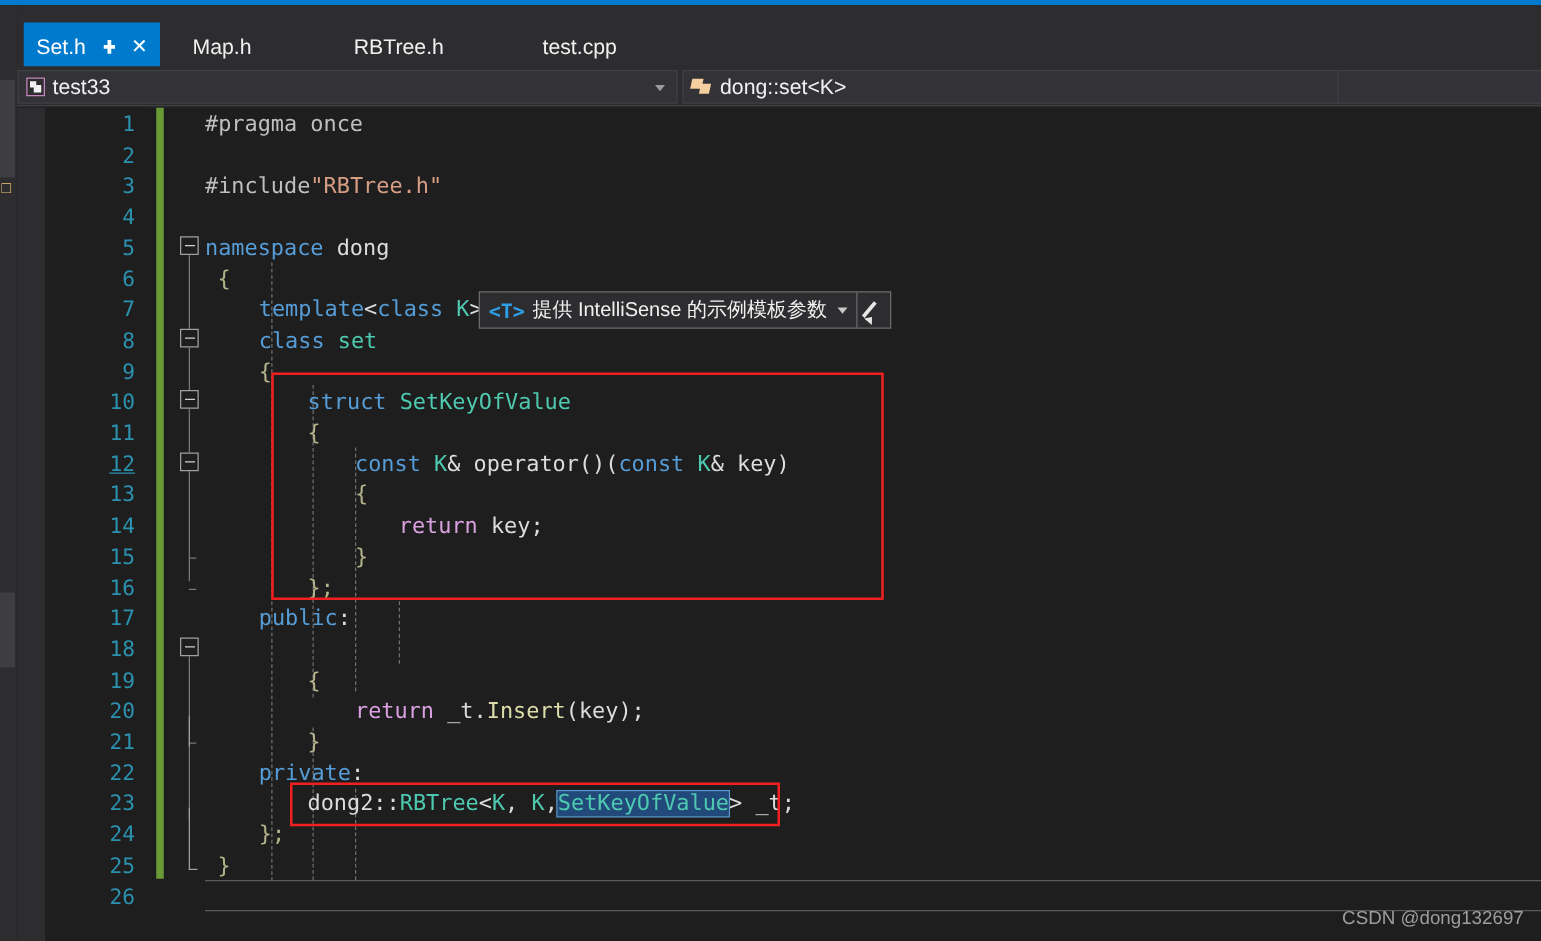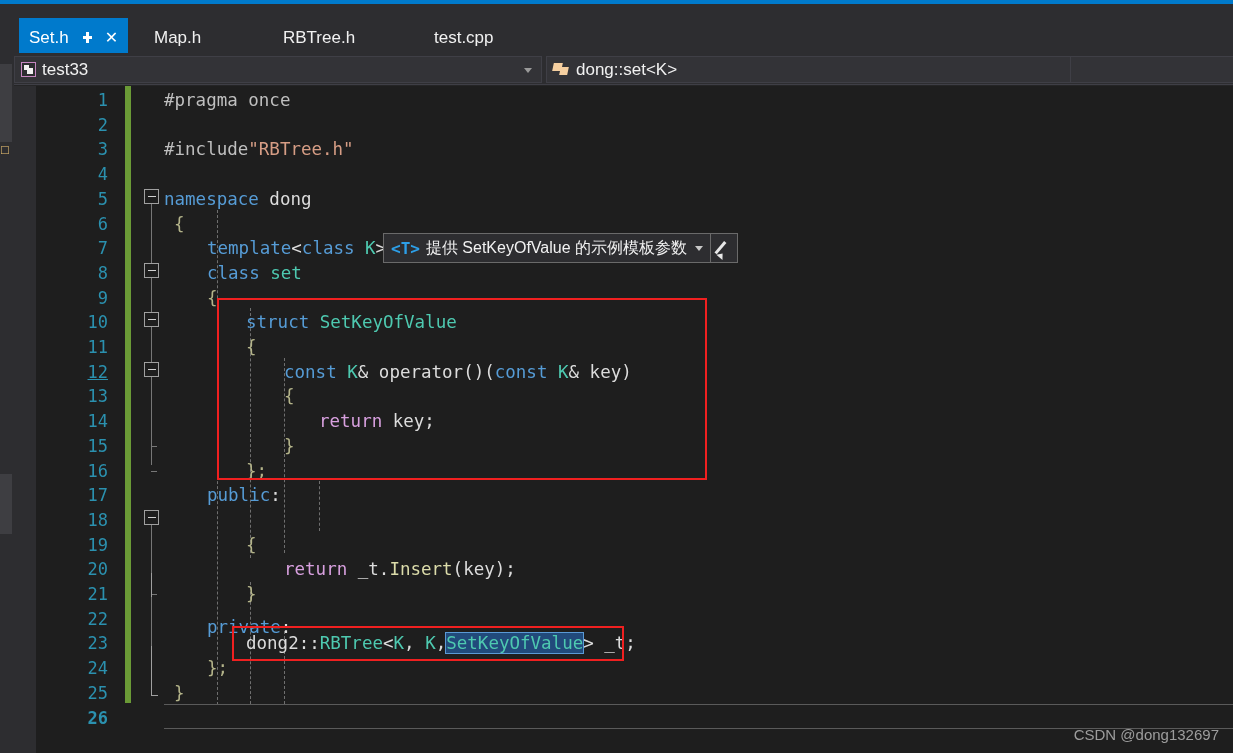--- a/index.html
+++ b/index.html
@@ -190,21 +190,21 @@
       <div class="ln" style="top:372.5px;">16</div>
       <div class="ln" style="top:397.2px;">17</div>
       <div class="ln" style="top:421.9px;">18</div>
       <div class="ln" style="top:446.6px;">19</div>
       <div class="ln" style="top:471.3px;">20</div>
       <div class="ln" style="top:496px;">21</div>
       <div class="ln" style="top:520.7px;">22</div>
       <div class="ln" style="top:545.4px;">23</div>
       <div class="ln" style="top:570.1px;">24</div>
       <div class="ln" style="top:594.8px;">25</div>
-      <div class="ln" style="top:619.5px;font-weight:bold;">26</div>
+      <div class="ln" style="top:619.5px;">26</div>
     </div>
 
     <div class="change-bar"></div>
 
     <div class="fold-col">
       <div class="fold-box" style="top:103px;"></div>
       <div class="fold-line" style="top:118px;height:60px;"></div>
       <div class="fold-box" style="top:177px;"></div>
       <div class="fold-line" style="top:192px;height:34px;"></div>
       <div class="fold-box" style="top:226px;"></div>
@@ -266,39 +266,39 @@
 
       <div class="cl" style="top:397.2px;left:43px;"><span class="kw">public</span><span class="pun">:</span></div>
 
 
       <div class="cl" style="top:446.6px;left:82px;"><span class="brc">{</span></div>
 
       <div class="cl" style="top:471.3px;left:120px;"><span class="ret">return</span><span class="ident"> _t.</span><span class="fn">Insert</span><span class="ident">(key);</span></div>
 
       <div class="cl" style="top:496px;left:82px;"><span class="brc">}</span></div>
 
-      <div class="cl" style="top:520.7px;left:43px;margin-top:8px;"><span class="kw">private</span><span class="pun">:</span></div>
+      <div class="cl" style="top:520.7px;left:43px;"><span class="kw">private</span><span class="pun">:</span></div>
 
       <div class="cl" style="top:545.4px;left:82px;"><span class="ident">dong2::</span><span class="typ">RBTree</span><span class="pun">&lt;</span><span class="typ">K</span><span class="pun">, </span><span class="typ">K</span><span class="pun">,</span><span class="typ sel">SetKeyOfValue</span><span class="pun">&gt;</span><span class="ident"> _t;</span></div>
 
       <div class="cl" style="top:570.1px;left:43px;"><span class="brc">};</span></div>
 
       <div class="cl" style="top:594.8px;left:10px;"><span class="brc">}</span></div>
 
       <div class="cl" style="top:619.5px;"></div>
     </div>
 
     <div class="redbox" style="left:203px;top:212px;width:490px;height:182px;"></div>
     <div class="redbox" style="left:218px;top:540px;width:392px;height:35px;"></div>
 
   </div>
 
   <div class="tmpl-tip">
     <span class="tmpl-tag">&lt;T&gt;</span>
-    <span class="tmpl-text">提供 SetKeyOfValue 的示例模板参数</span>
+    <span class="tmpl-text">提供 IntelliSense 的示例模板参数</span>
     <span class="tmpl-arrow"></span>
     <span class="tmpl-div"></span>
     <span class="tmpl-pencil"></span>
   </div>
 
   <div class="watermark">CSDN @dong132697</div>
 
 </div>
 
 </body></html>

